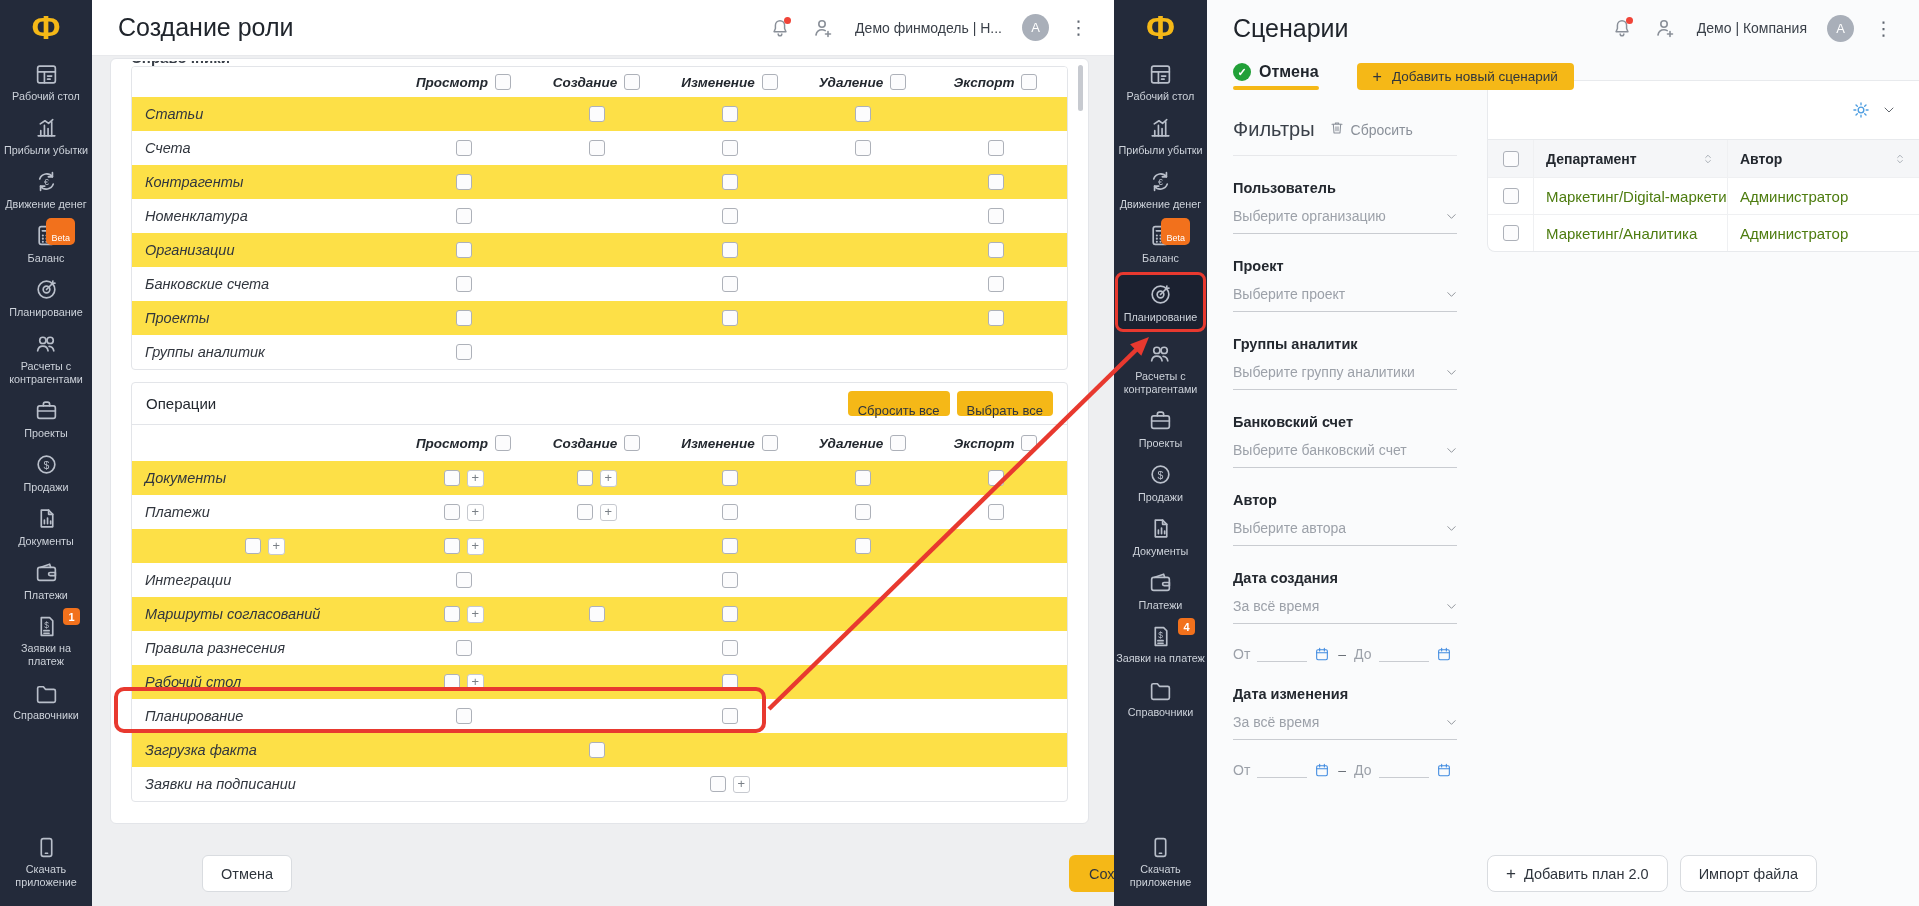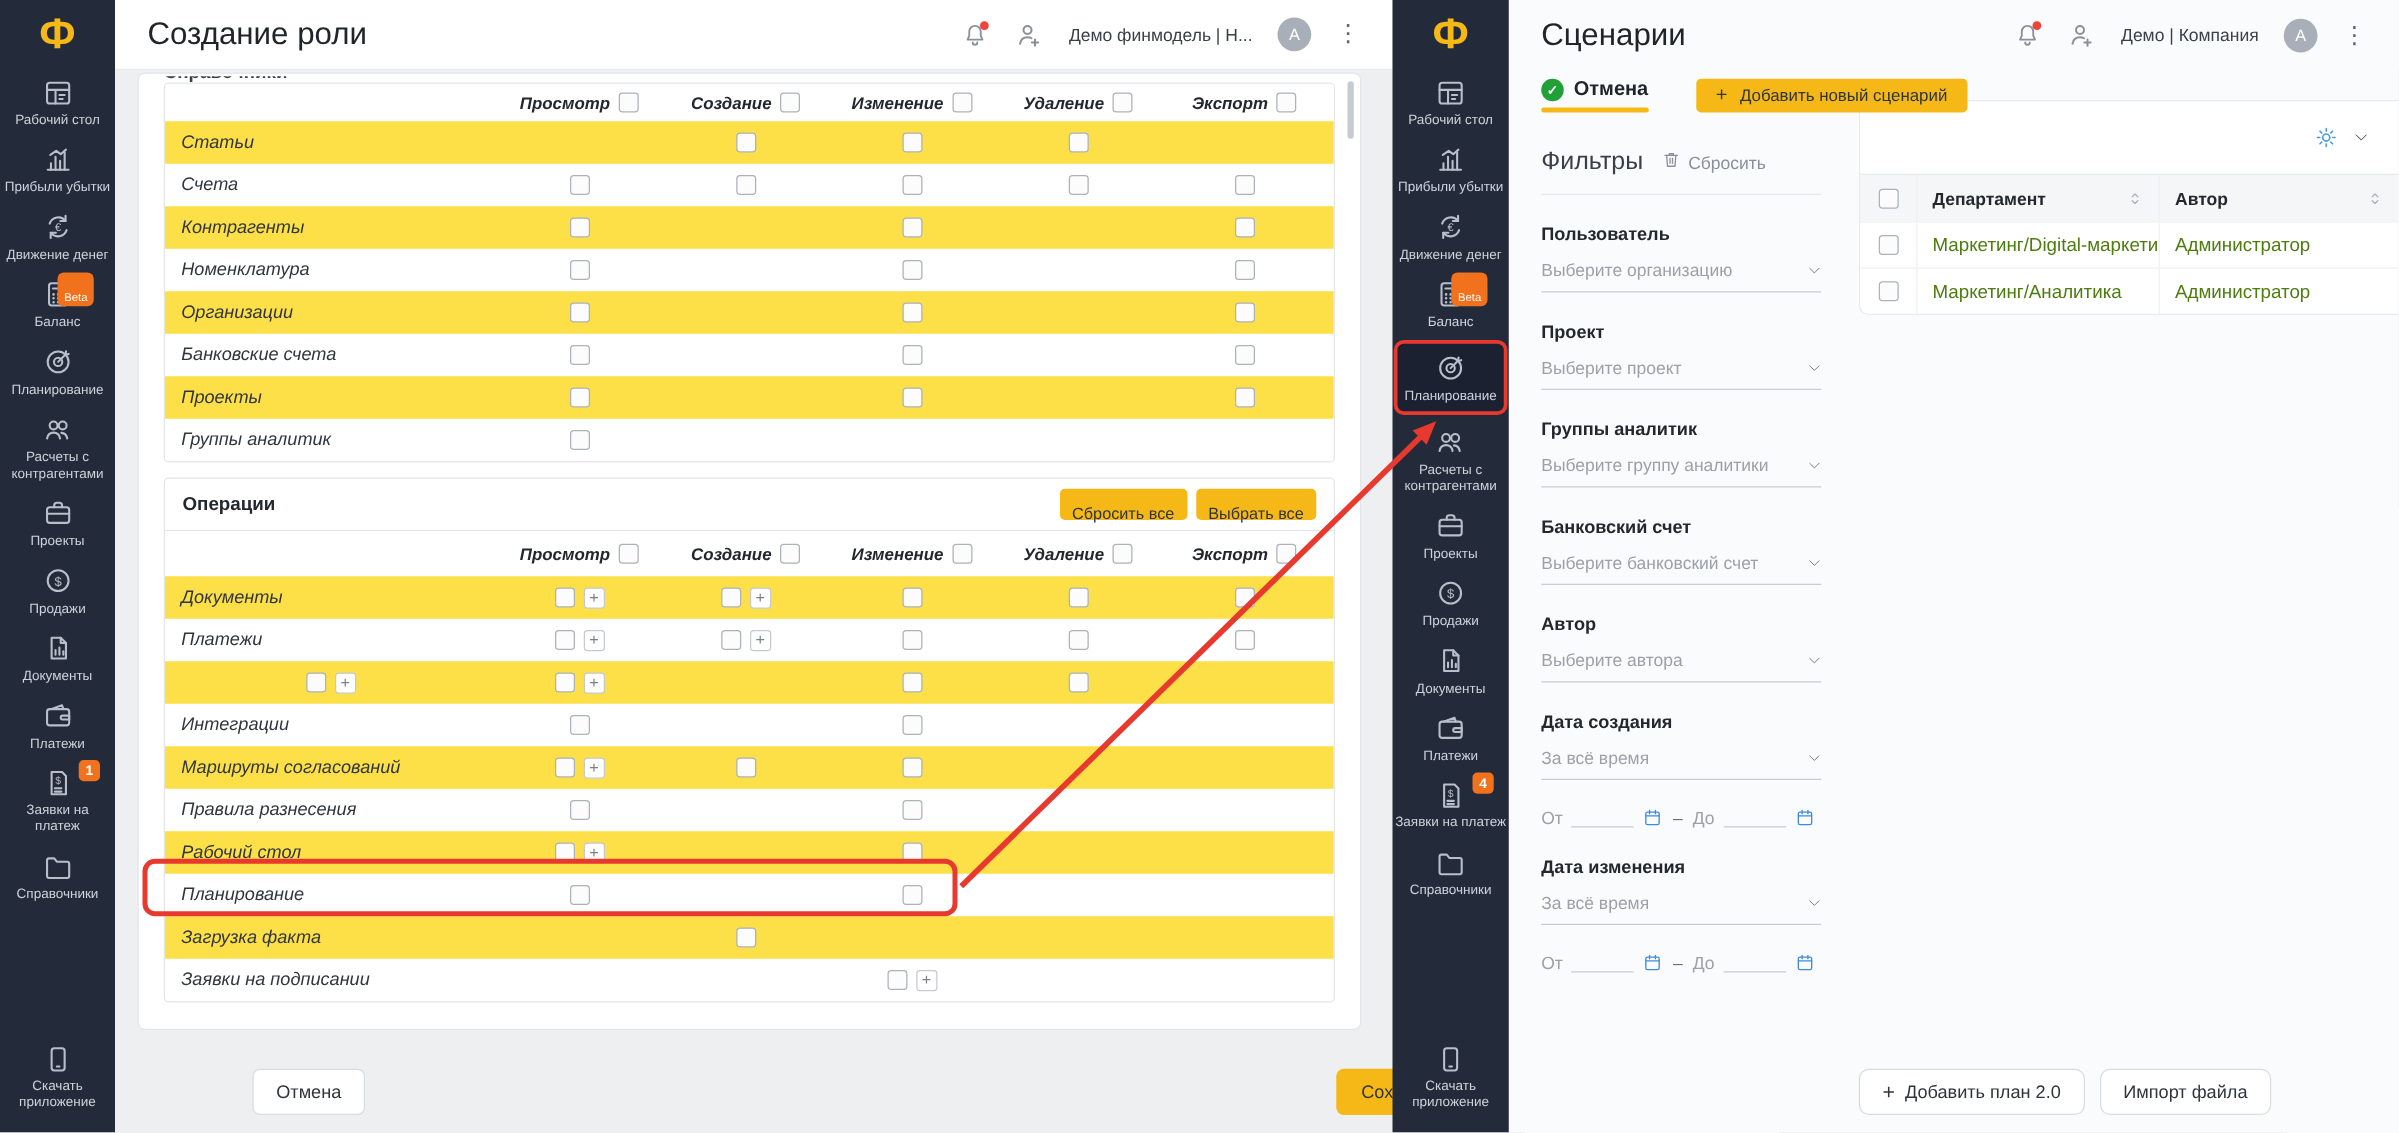--- a/index.html
+++ b/index.html
@@ -44,21 +44,21 @@
   .prow.shade { background:#fde047; }
   .prow.phead { height:30px; background:#fff; }
   #box2 .prow.phead { height:36px; }
   .pcell { display:flex; align-items:center; justify-content:center; height:100%; }
   .pcell.plabel { justify-content:flex-start; padding-left:13px; font-size:14.5px; color:#31363E; }
   .phlabel { font-weight:700; font-size:13.5px; color:#23282F; }
   .cb { width:16px; height:16px; border:1px solid #ADB1B9; border-radius:3px; background:#FCFCFD; flex:none; cursor:pointer; }
   .plusbox { width:17px; height:17px; border:1px solid #C6C9CF; border-radius:3px; background:#fff; color:#7A8087; font-size:13px; line-height:14px; text-align:center; margin-left:7px; flex:none; cursor:pointer; }
   .hcheck { margin-left:7px; }
   .ops-head { height:42px; display:flex; align-items:center; padding:0 14px; border-bottom:1px solid #E3E5E9; }
-  .ops-title { font-weight:700; font-size:15px; color:#23282F; }
+  .ops-title { font-weight:400; font-size:15px; color:#23282F; }
   .ops-buttons { margin-left:auto; display:flex; gap:7px; }
   .btn-yellow { background:#F5B817; border:none; border-radius:4px; color:#2F353D; cursor:pointer; font-family:inherit; }
   .btn-yellow.sm { height:25px; padding:12px 10px; font-size:13px; }
   .left-actions { position:absolute; left:110px; top:855px; width:979px; display:flex; justify-content:space-between; z-index:5; }
   .btn-white { background:#fff; border:1px solid #D9DCE0; border-radius:6px; height:37px; padding:0 18px; font-size:14.5px; color:#2F353D; font-family:inherit; cursor:pointer; display:flex; align-items:center; gap:8px; }
   .btn-save { height:37px; padding:0 20px; font-size:14.5px; border-radius:6px; }
 
   
   #main-right { position:absolute; left:1207px; top:0; width:712px; height:906px; background:#FAFBFC; }
   #main-right .panel-header { border-bottom:none; background:#FAFBFC; }

